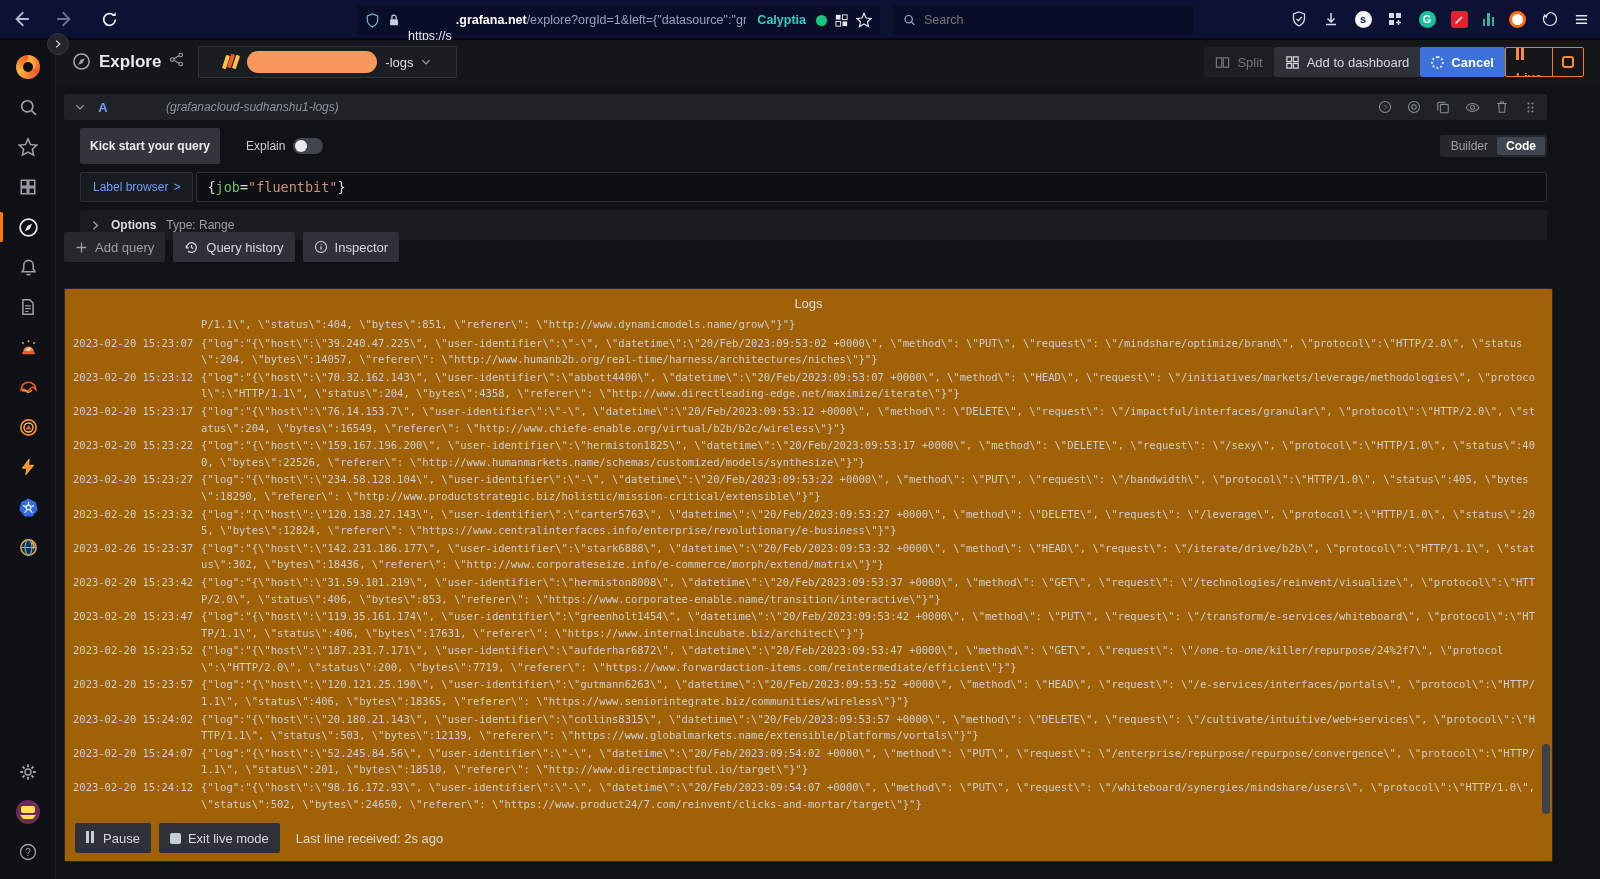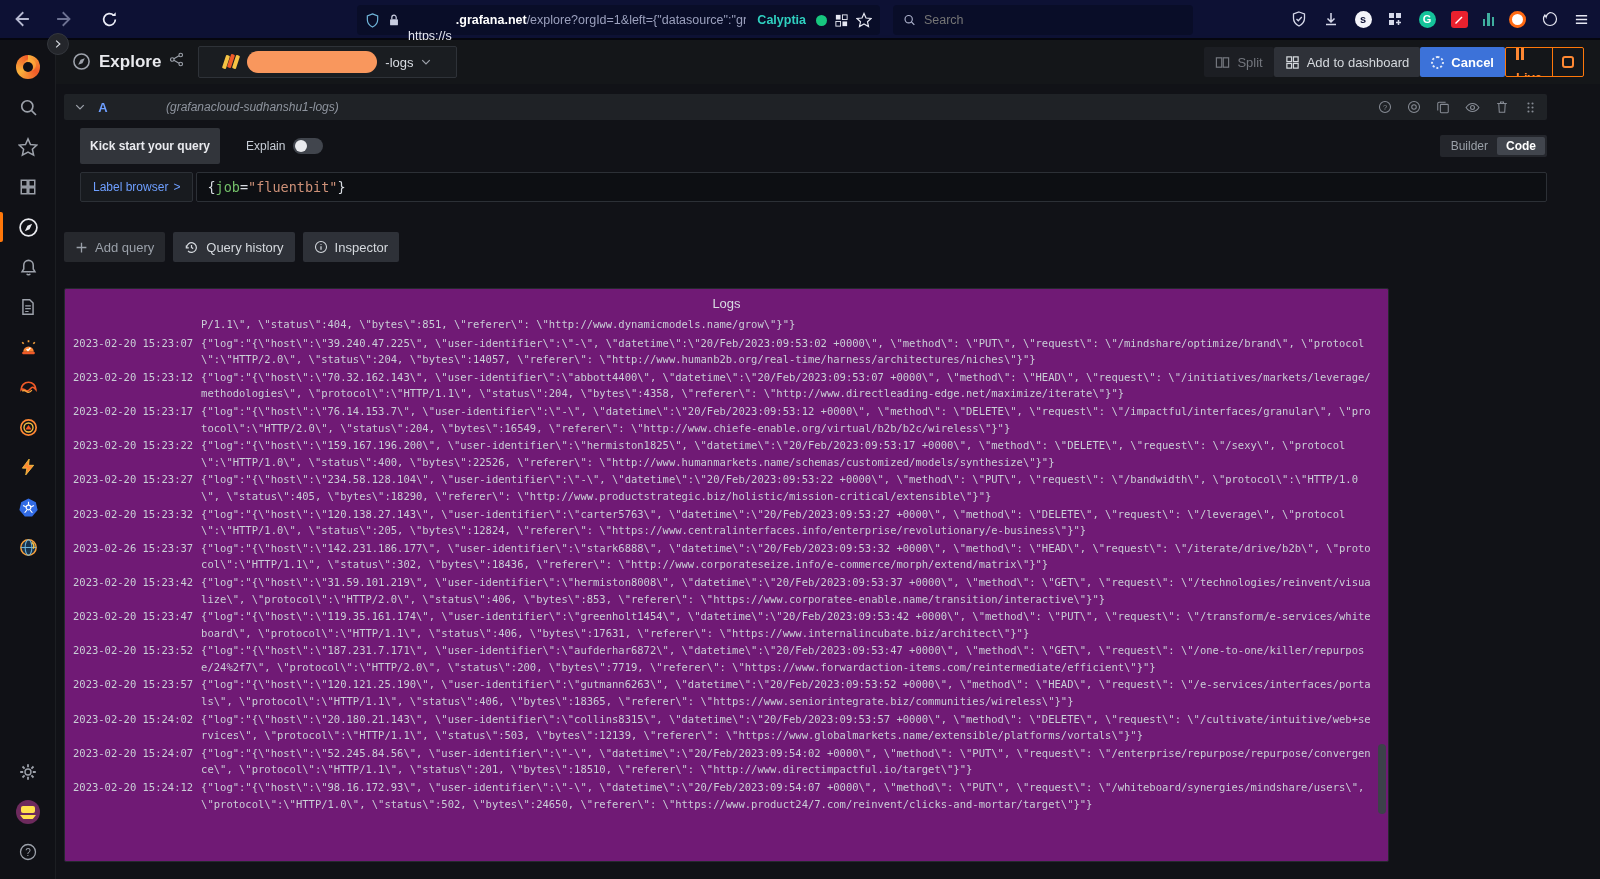--- a/index.html
+++ b/index.html
@@ -111,22 +111,22 @@
   .tok-p { color:#d8dce2; } .tok-k { color:#73bf69; } .tok-s { color:#ce9178; }
   .opt-row { margin-top:8px; margin-left:16px; height:30px; background:#1a1c21; border-radius:2px;
     display:flex; align-items:center; gap:10px; padding:0 10px; }
   .opt-label { color:#d8dce2; font-size:12px; font-weight:bold; }
   .opt-sum { color:#9aa0a8; font-size:12px; }
   .action-row { position:absolute; left:64px; top:232px; display:flex; gap:8px; }
   .action-row .btn { height:30px; font-size:13px; }
   .btn-dim { background:#26282d; color:#9aa0a9; }
 
   
-  .logs-panel { position:absolute; left:64px; top:288px; width:1325px; height:574px;
-    background:#701a75; border:1px solid #25282e; border-radius:2px; }
+  .logs-panel { position:absolute; left:64px; top:288px; width:1489px; height:574px;
+    background:#a16207; border:1px solid #25282e; border-radius:2px; }
   .logs-title { text-align:center; color:#d8dce2; font-size:13px; font-weight:500; padding-top:7px; }
   .log-scroll { position:absolute; left:8px; right:12px; top:30px; bottom:50px; overflow:hidden;
     font-family:"DejaVu Sans Mono", monospace; font-size:10.5px; line-height:16.6px; color:#c9ced6; }
   .entry { display:flex; margin-bottom:1px; }
   .entry .ts { white-space:pre; flex:0 0 auto; margin-right:8px; }
   .entry .msg { word-break:break-all; white-space:pre-wrap; }
   .entry.partial { margin-top:-3px; }
   .entry.partial .ts { visibility:hidden; }
   .vscroll { position:absolute; right:2px; top:455px; width:8px; height:70px; background:#3c414a; border-radius:4px; }
   .logs-controls { position:absolute; left:10px; bottom:8px; display:flex; align-items:center; gap:8px; }
@@ -473,20 +473,27 @@
     </div>
     <div class="code-field">
       <span class="tok-p">{</span>
         <span class="tok-k">job</span>
         <span class="tok-p">=</span>
         <span class="tok-s">"fluentbit"</span>
         <span class="tok-p">}</span>
     </div>
   </div>
 
+  <div class="opt-row">
+    <svg width="11" height="11" viewBox="0 0 16 16">
+        <path d="M5 2.5l6 5.5-6 5.5" stroke="#9da2ab" stroke-width="1.8" fill="none"></path>
+      </svg>
+    <span class="opt-label">Options</span>
+    <span class="opt-sum">Type: Range</span>
+  </div>
 </div>
 
 <div class="action-row">
   <div class="btn btn-dim">
     <svg width="13" height="13" viewBox="0 0 16 16">
         <path d="M8 2v12M2 8h12" stroke="currentColor" stroke-width="1.6"></path>
       </svg>
     <span>Add query</span>
   </div>
   <div class="btn btn-sec">
@@ -571,13 +578,24 @@
       <span class="msg">{"log":"{\"host\":\"52.245.84.56\", \"user-identifier\":\"-\", \"datetime\":\"20/Feb/2023:09:54:02 +0000\", \"method\": \"PUT\", \"request\": \"/enterprise/repurpose/repurpose/convergence\", \"protocol\":\"HTTP/1.1\", \"status\":201, \"bytes\":18510, \"referer\": \"http://www.directimpactful.io/target\"}"}</span>
     </div>
       <div class="entry">
       <span class="ts">2023-02-20 15:24:12</span>
       <span class="msg">{"log":"{\"host\":\"98.16.172.93\", \"user-identifier\":\"-\", \"datetime\":\"20/Feb/2023:09:54:07 +0000\", \"method\": \"PUT\", \"request\": \"/whiteboard/synergies/mindshare/users\", \"protocol\":\"HTTP/1.0\", \"status\":502, \"bytes\":24650, \"referer\": \"https://www.product24/7.com/reinvent/clicks-and-mortar/target\"}"}</span>
     </div>
     </div>
 
   <div class="vscroll"></div>
 
+  <div class="logs-controls">
+    <div class="btn btn-sec">
+      <span class="pausebars grey"><i></i><i></i></span>
+      <span>Pause</span>
+    </div>
+    <div class="btn btn-sec">
+      <span class="stop-fill"></span>
+      <span>Exit live mode</span>
+    </div>
+    <span class="lastline">Last line received: 2s ago</span>
+  </div>
 </div>
 
 </body></html>

